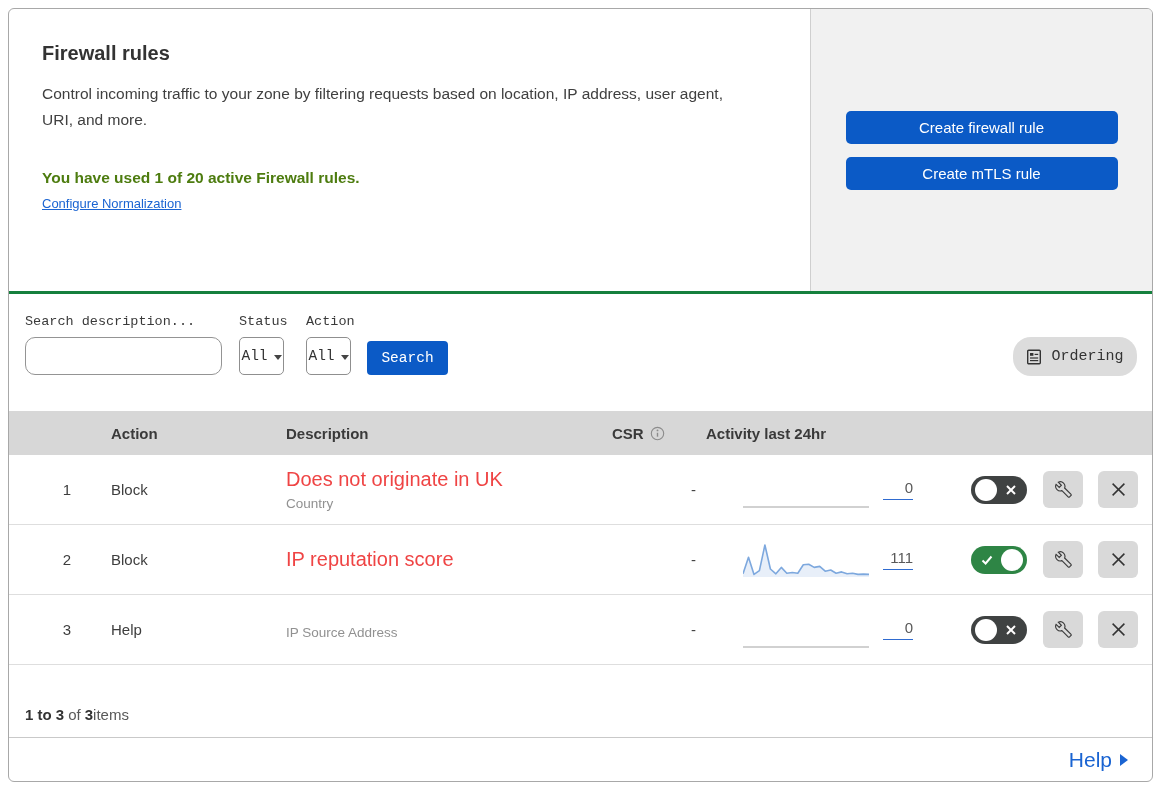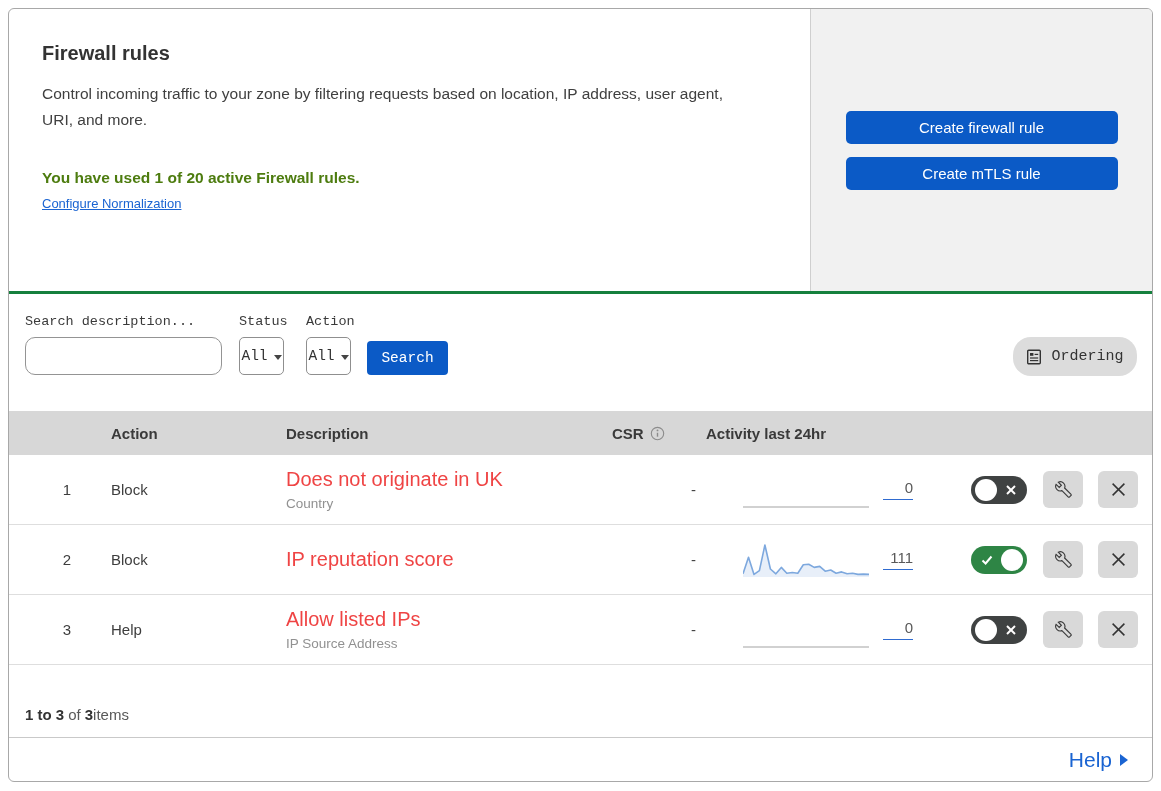--- a/index.html
+++ b/index.html
@@ -236,21 +236,20 @@
             <line x1="12.5" y1="1.5" x2="1.5" y2="12.5" stroke="#333" stroke-width="1.4"></line>
           </svg>
       </button>
     </div>
   </div>
 
   <div class="trow">
     <div class="col-num">3</div>
     <div class="col-action">Help</div>
     <div class="col-desc">
-      <div class="desc-title">Allow listed IPs</div>
       <div class="desc-sub">IP Source Address</div>
     </div>
     <div class="col-csr">-</div>
     <div class="col-activity">
       <svg class="sparkline" viewBox="0 0 126 38" preserveAspectRatio="none">
           <line x1="0" y1="36" x2="126" y2="36" stroke="#c2c2c2" stroke-width="1.5"></line>
         </svg>
       <a class="activity-value">0</a>
     </div>
     <div class="col-controls">

